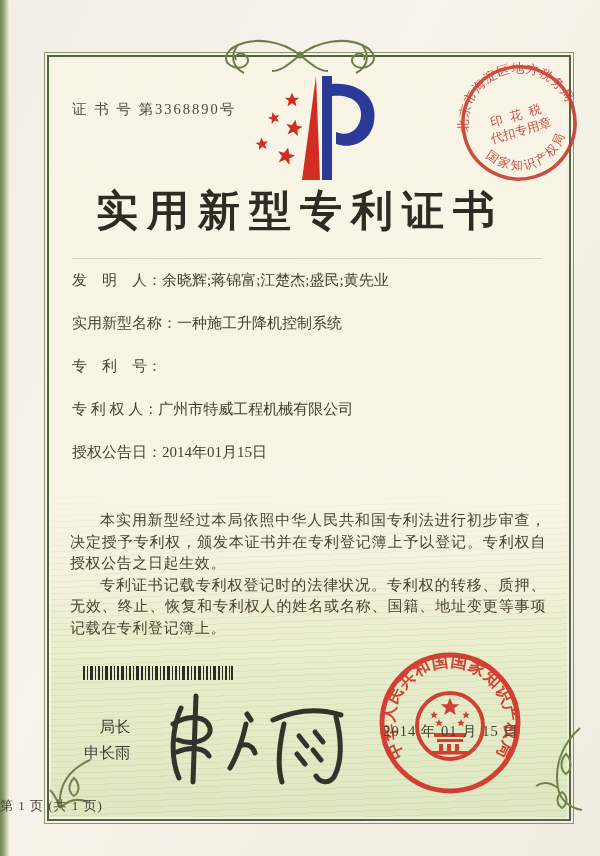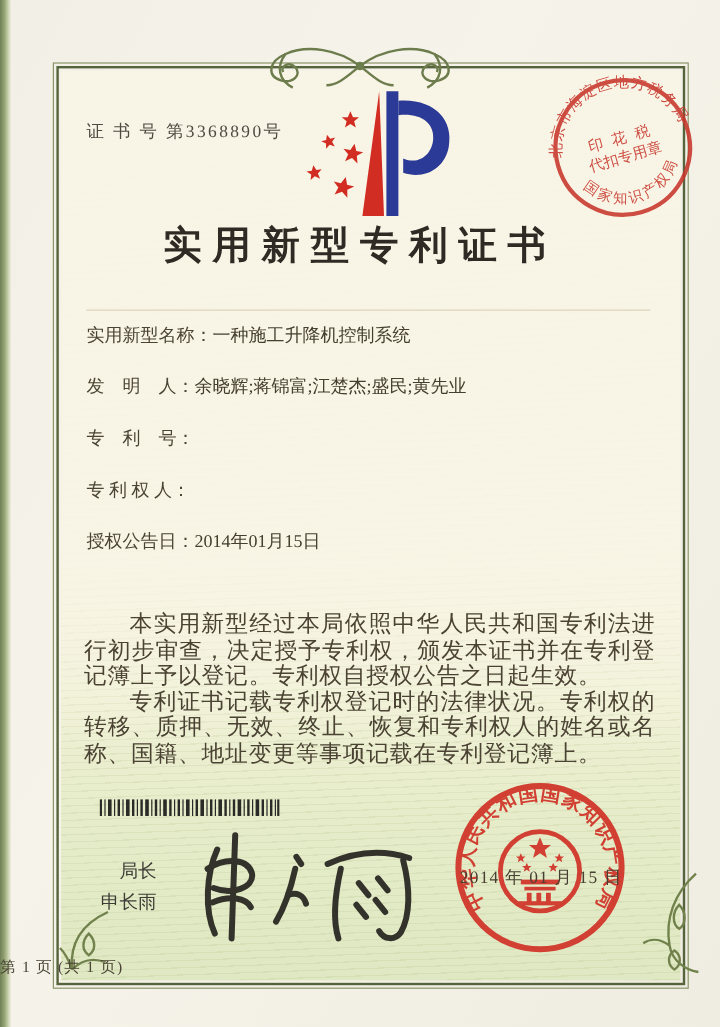--- a/index.html
+++ b/index.html
@@ -24,29 +24,29 @@
   .paper::after{content:"";position:absolute;inset:0;
     background:linear-gradient(180deg,rgba(249,245,230,0.92) 0%,rgba(249,245,230,0.85) 55%,rgba(249,245,230,0) 75%);}
 
   .cert-no{position:absolute;left:72px;top:100px;font-size:14.5px;color:#4e4a40;letter-spacing:2px;}
 
   .logo{position:absolute;left:250px;top:70px;width:132px;height:116px;}
 
   .tax-stamp{position:absolute;left:458px;top:62px;width:122px;height:122px;transform:rotate(-16deg);opacity:.88;}
 
   .title{position:absolute;left:0;top:183px;width:600px;text-align:center;
-    font-size:32px;font-weight:bold;color:#2f2b24;letter-spacing:9px;}
+    font-size:42px;font-weight:bold;color:#2f2b24;letter-spacing:9px;}
 
   .fields{position:absolute;left:72px;top:258px;width:470px;border-top:1px solid rgba(160,150,120,0.35);padding-top:11px;}
   .field-row{display:flex;margin-bottom:23px;font-size:15px;line-height:20px;color:#49432f;}
   .field-label{white-space:pre;color:#4a4433;}
   .field-value{white-space:pre;color:#45402e;}
 
   .paragraphs{position:absolute;left:70px;top:510px;width:476px;
-    font-size:19px;line-height:21.6px;color:#4a4232;letter-spacing:.6px;text-align:justify;}
+    font-size:15px;line-height:21.6px;color:#4a4232;letter-spacing:.6px;text-align:justify;}
   .paragraphs p{margin:0;text-indent:2em;}
 
   .barcode{position:absolute;left:83px;top:666px;width:150px;height:14px;}
 
   .director{position:absolute;left:84px;top:714px;font-size:15.5px;color:#3d3c35;line-height:26px;text-align:right;}
   .signature{position:absolute;left:143px;top:688px;width:210px;height:102px;}
 
   .seal{position:absolute;left:376px;top:649px;width:148px;height:148px;opacity:.92;}
   .seal-date{position:absolute;left:377px;top:722px;width:148px;text-align:center;
     font-size:14.5px;color:#473f31;letter-spacing:1px;z-index:5;}
@@ -115,32 +115,33 @@
       <textPath href="#tsBot" startOffset="50%" text-anchor="middle">国家知识产权局</textPath>
     </text>
     <text class="seal-text" x="61" y="57" text-anchor="middle" font-size="12.5" fill="#c8362c" letter-spacing="2">印 花 税</text>
     <text class="seal-text" x="61" y="73" text-anchor="middle" font-size="12.5" fill="#c8362c">代扣专用章</text>
   </svg>
 
   <div class="title">实用新型专利证书</div>
 
   <div class="fields">
     <div class="field-row">
+      <span class="field-label">发　明　人：</span>
+      <span class="field-value">余晓辉;蒋锦富;江楚杰;盛民;黄先业</span>
+    </div>
+    <div class="field-row">
       <span class="field-label">实用新型名称：</span>
       <span class="field-value">一种施工升降机控制系统</span>
     </div>
     <div class="field-row">
-      <span class="field-label">发　明　人：</span>
-      <span class="field-value">余晓辉;蒋锦富;江楚杰;盛民;黄先业</span>
-    </div>
-    <div class="field-row">
       <span class="field-label">专　利　号：</span>
     </div>
     <div class="field-row">
       <span class="field-label">专 利 权 人：</span>
+      <span class="field-value">广州市特威工程机械有限公司</span>
     </div>
     <div class="field-row">
       <span class="field-label">授权公告日：</span>
       <span class="field-value">2014年01月15日</span>
     </div>
   </div>
 
   <div class="paragraphs">
     <p>本实用新型经过本局依照中华人民共和国专利法进行初步审查，决定授予专利权，颁发本证书并在专利登记簿上予以登记。专利权自授权公告之日起生效。</p>
     <p>专利证书记载专利权登记时的法律状况。专利权的转移、质押、无效、终止、恢复和专利权人的姓名或名称、国籍、地址变更等事项记载在专利登记簿上。</p>

